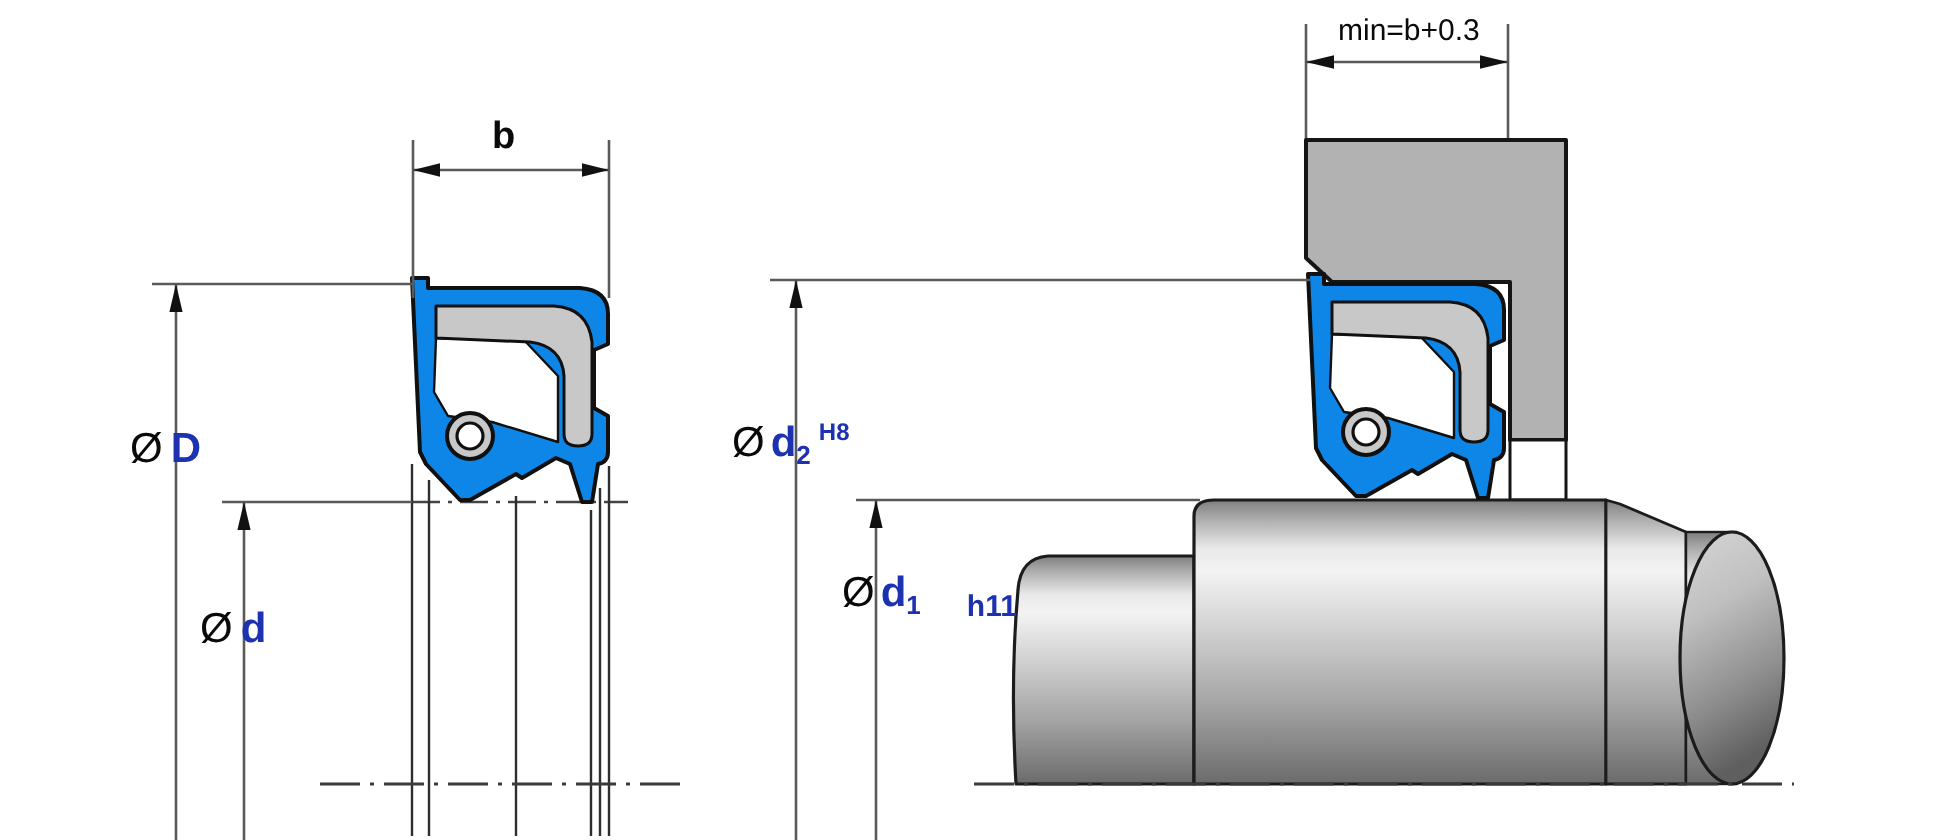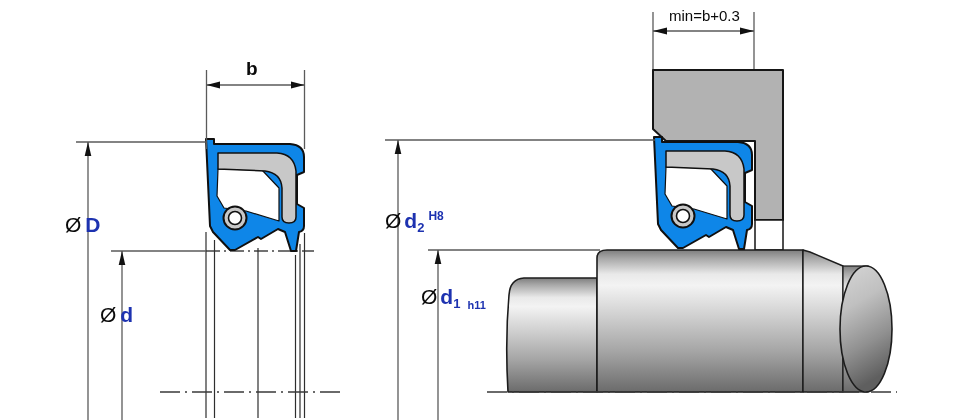--- a/index.html
+++ b/index.html
@@ -4,28 +4,28 @@
 <style>
   html,body{margin:0;padding:0;background:#fff;}
   #canvas{position:relative;width:969px;height:420px;background:#ffffff;overflow:hidden;
           font-family:"Liberation Sans", sans-serif;}
   #drawing{position:absolute;left:0;top:0;}
   .lbl{position:absolute;color:#0a0a0a;white-space:nowrap;line-height:1;}
   .lbl .sym{color:#0a0a0a;}
   .lbl .letter{color:#1d32b0;font-weight:bold;}
   .lbl .sub{color:#1d32b0;font-weight:bold;font-size:13px;vertical-align:-4px;}
   .lbl .tolsup{color:#1d32b0;font-weight:bold;font-size:12px;vertical-align:8px;margin-left:4px;}
-  .lbl .tolsub{color:#1d32b0;font-weight:bold;font-size:11px;vertical-align:-5px;margin-left:7px;}
+  .lbl .tolsub{color:#1d32b0;font-weight:bold;font-size:15px;vertical-align:-5px;margin-left:23px;}
   #label-b{left:246px;top:59px;font-size:19px;font-weight:bold;}
   #label-min-width{left:655px;top:8px;font-size:15px;padding-left:14px;}
   #label-outer-diameter{left:65px;top:214px;font-size:21px;}
   #label-outer-diameter .letter{margin-left:4px;}
   #label-inner-diameter{left:100px;top:304px;font-size:21px;}
   #label-inner-diameter .letter{margin-left:4px;}
-  #label-bore-diameter{left:385px;top:210px;font-size:21px;}
+  #label-bore-diameter{left:366px;top:210px;font-size:21px;}
   #label-bore-diameter .letter{margin-left:3px;}
   #label-shaft-diameter{left:421px;top:286px;font-size:21px;}
   #label-shaft-diameter .letter{margin-left:3px;}
 </style>
 </head>
 <body>
 
 <div id="canvas">
 
   <svg id="drawing" width="969" height="420" viewBox="0 0 969 420">

